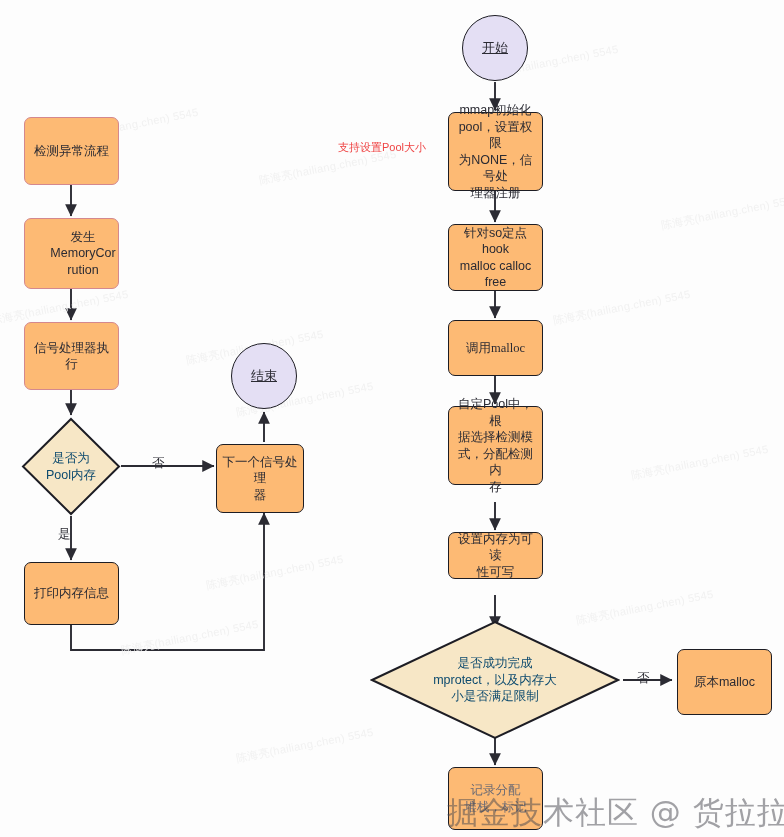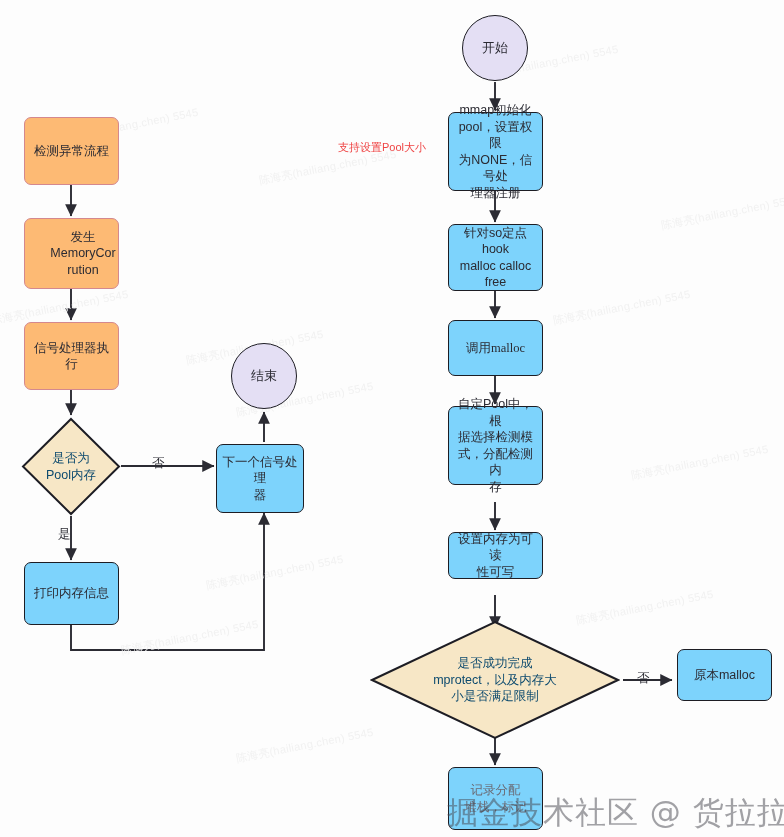--- a/index.html
+++ b/index.html
@@ -28,33 +28,34 @@
     justify-content: center;
     text-align: center;
     color: #2b2b33;
     line-height: 1.32;
     white-space: pre-line;
     z-index: 5;
   }
   .box {
     border-radius: 7px;
     border: 1.6px solid #1d1d24;
-    background: #7dd3fc;
+    background: #fdba74;
     font-size: 12.5px;
     padding: 3px 5px;
   }
   .box-red {
     border-color: #d4888e;
     background: #fdba74;
   }
   .circle {
     border-radius: 50%;
     border: 1.8px solid #1d1d24;
     background: #e4dff4;
     font-size: 13px;
+    text-decoration: underline;
   }
   .diamond-wrap {
     position: absolute;
     z-index: 5;
   }
   .diamond-shape {
     position: absolute;
     left: 0; top: 0;
     width: 100%; height: 100%;
   }
@@ -210,20 +211,20 @@
     <svg class="diamond-shape" viewBox="0 0 250 120">
       <polygon points="125,2 248,60 125,118 2,60" fill="#f7e7c6" stroke="#1d1d24" stroke-width="2"></polygon>
     </svg>
     <div class="diamond-label">是否成功完成
 mprotect，以及内存大
 小是否满足限制</div>
   </div>
 
   <div class="edge-label" style="left:637px; top:670px;">否</div>
 
-  <div class="node box" style="left:677px; top:649px; width:95px; height:52px;">原本malloc</div>
+  <div class="node box" style="left:677px; top:649px; width:95px; height:66px;">原本malloc</div>
 
   <div class="node box obscured-line" style="left:448px; top:767px; width:95px; height:63px;text-align:center;">记录分配
 堆栈，标记</div>
 
   <div class="wm-main" style="left:447px; top:792px;">掘金技术社区 @ 货拉拉技术</div>
 
 </div>
 
 </body></html>

